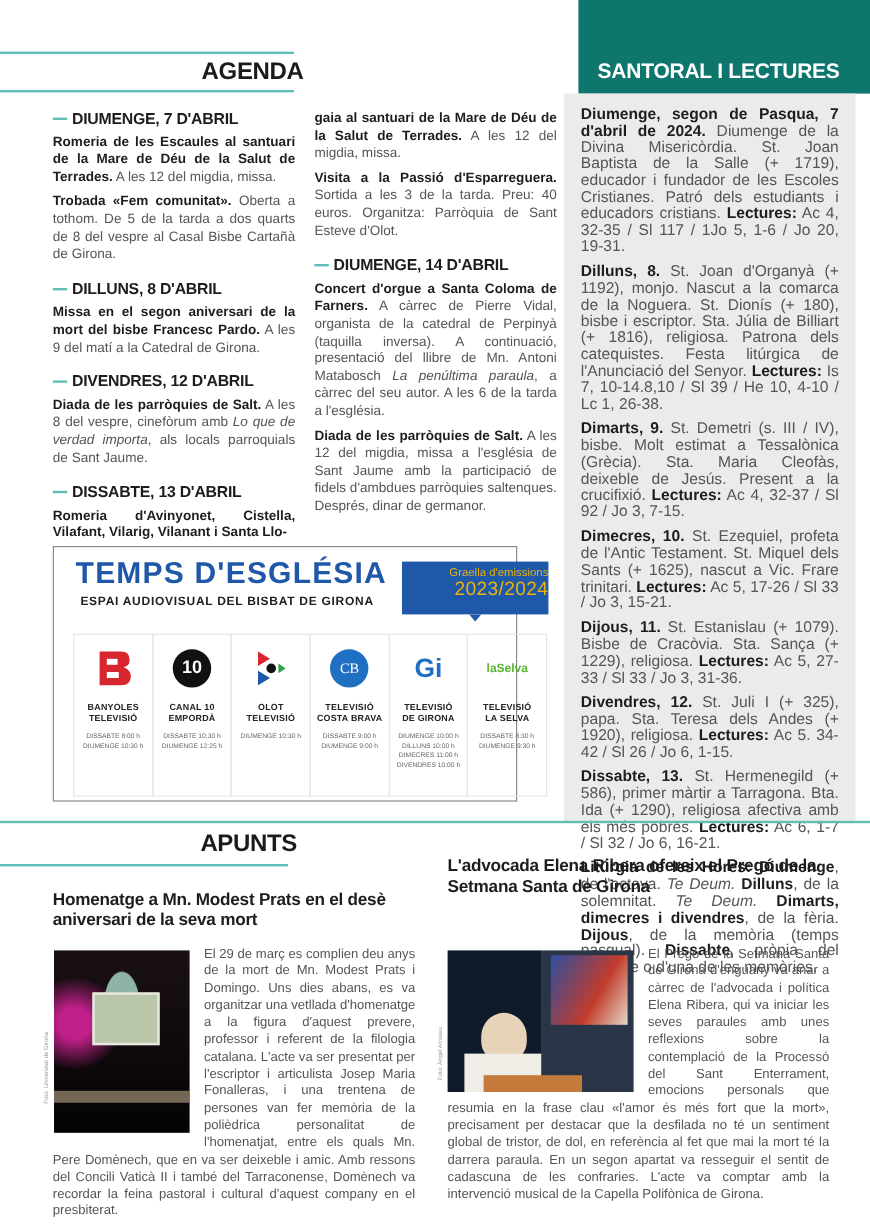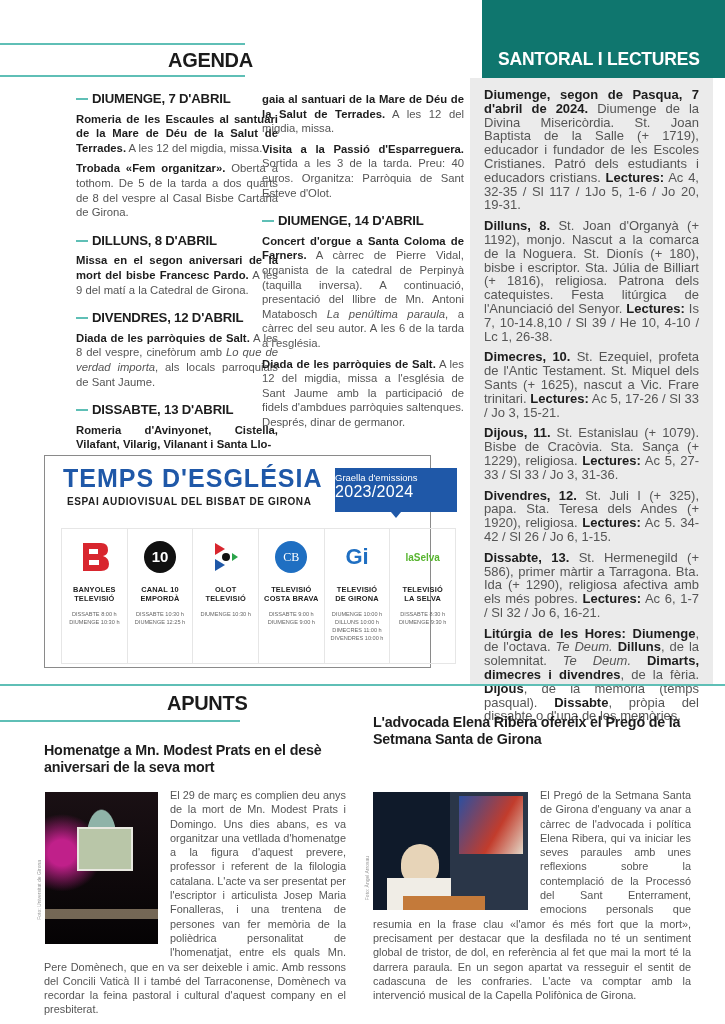--- a/index.html
+++ b/index.html
@@ -38,21 +38,21 @@
   .santoral-body b { color: #1d1d1d; }
 
   
   .tv-box {
     position: absolute; left: 44px; top: 455px; width: 387px; height: 213px;
     border: 1px solid #8a8a8a; background: #fff;
   }
   .tv-title { position: absolute; left: 18px; top: 8px; font-weight: bold; font-size: 25px; color: #1f58a8; letter-spacing: 1px; }
   .tv-sub { position: absolute; left: 22px; top: 40px; font-weight: bold; font-size: 10px; color: #222; letter-spacing: 0.6px; }
   .tv-badge {
-    position: absolute; left: 290px; top: 12px; width: 122px; height: 44px; background: #1f58a8; color: #ffffff; text-align: left;
+    position: absolute; left: 290px; top: 12px; width: 122px; height: 44px; background: #1f58a8; color: #eab308; text-align: right;
   }
   .tv-badge .small { font-size: 9.5px; padding-top: 4px; display: block; }
   .tv-badge .big { font-size: 16px; display: block; letter-spacing: 0.3px; }
   .tv-badge::after {
     content: ""; position: absolute; left: 56px; bottom: -6px; border-left: 5px solid transparent; border-right: 5px solid transparent; border-top: 6px solid #1f58a8;
   }
   .tv-grid { position: absolute; left: 16px; top: 72px; width: 394px; height: 136px; display: flex; }
   .tv-cell { flex: 1; border: 1px solid #e6e6e6; margin-right: -1px; text-align: center; padding-top: 8px; }
   .tv-logo { height: 40px; display: flex; align-items: center; justify-content: center; }
   .tv-name { font-weight: bold; font-size: 7.4px; color: #222; line-height: 9px; margin-top: 8px; letter-spacing: 0.2px; }
@@ -66,28 +66,28 @@
     position: absolute; font-size: 5px; color: #999; writing-mode: vertical-rl; transform: rotate(180deg); white-space: nowrap;
   }
 </style>
 </head>
 <body>
 
 <div class="teal-line" style="left:0; top:43px; width:245px;"></div>
 <div class="section-title" style="left:168px; top:49px;">AGENDA</div>
 <div class="teal-line" style="left:0; top:75px; width:245px;"></div>
 
-<div class="col" style="left:44px; top:92px; width:202px;margin-left:32px;">
+<div class="col" style="left:44px; top:92px; width:202px;">
   <div class="day-block">
     <div class="day-head">
         <span class="dash"></span>
         <span>DIUMENGE, 7 D'ABRIL</span>
       </div>
     <p><b>Romeria de les Escaules al santuari de la Mare de Déu de la Salut de Terrades.</b><span> A les 12 del migdia, missa.</span></p>
-    <p><b>Trobada «Fem organitzar».</b><span> Oberta a tothom. De 5 de la tarda a dos quarts de 8 del vespre al Casal Bisbe Cartañà de Girona.</span></p>
+    <p><b>Trobada «Fem comunitat».</b><span> Oberta a tothom. De 5 de la tarda a dos quarts de 8 del vespre al Casal Bisbe Cartañà de Girona.</span></p>
   </div>
   <div class="day-block">
     <div class="day-head">
         <span class="dash"></span>
         <span>DILLUNS, 8 D'ABRIL</span>
       </div>
     <p><b>Missa en el segon aniversari de la mort del bisbe Francesc Pardo.</b><span> A les 9 del matí a la Catedral de Girona.</span></p>
   </div>
   <div class="day-block">
     <div class="day-head">
@@ -117,20 +117,21 @@
     <p><b>Diada de les parròquies de Salt.</b><span> A les 12 del migdia, missa a l'església de Sant Jaume amb la participació de fidels d'ambdues parròquies saltenques. Després, dinar de germanor.</span></p>
   </div>
 </div>
 
 <div class="santoral-header">
   <div class="santoral-title">SANTORAL I LECTURES</div>
 </div>
 <div class="santoral-body">
   <p><b>Diumenge, segon de Pasqua, 7 d'abril de 2024.</b><span> Diumenge de la Divina Misericòrdia. St. Joan Baptista de la Salle (+ 1719), educador i fundador de les Escoles Cristianes. Patró dels estudiants i educadors cristians. </span><b>Lectures:</b><span> Ac 4, 32-35 / Sl 117 / 1Jo 5, 1-6 / Jo 20, 19-31.</span></p>
   <p><b>Dilluns, 8.</b><span> St. Joan d'Organyà (+ 1192), monjo. Nascut a la comarca de la Noguera. St. Dionís (+ 180), bisbe i escriptor. Sta. Júlia de Billiart (+ 1816), religiosa. Patrona dels catequistes. Festa litúrgica de l'Anunciació del Senyor. </span><b>Lectures:</b><span> Is 7, 10-14.8,10 / Sl 39 / He 10, 4-10 / Lc 1, 26-38.</span></p>
+  <p><b>Dimarts, 9.</b><span> St. Demetri (s. III / IV), bisbe. Molt estimat a Tessalònica (Grècia). Sta. Maria Cleofàs, deixeble de Jesús. Present a la crucifixió. </span><b>Lectures:</b><span> Ac 4, 32-37 / Sl 92 / Jo 3, 7-15.</span></p>
   <p><b>Dimecres, 10.</b><span> St. Ezequiel, profeta de l'Antic Testament. St. Miquel dels Sants (+ 1625), nascut a Vic. Frare trinitari. </span><b>Lectures:</b><span> Ac 5, 17-26 / Sl 33 / Jo 3, 15-21.</span></p>
   <p><b>Dijous, 11.</b><span> St. Estanislau (+ 1079). Bisbe de Cracòvia. Sta. Sança (+ 1229), religiosa. </span><b>Lectures:</b><span> Ac 5, 27-33 / Sl 33 / Jo 3, 31-36.</span></p>
   <p><b>Divendres, 12.</b><span> St. Juli I (+ 325), papa. Sta. Teresa dels Andes (+ 1920), religiosa. </span><b>Lectures:</b><span> Ac 5. 34-42 / Sl 26 / Jo 6, 1-15.</span></p>
   <p><b>Dissabte, 13.</b><span> St. Hermenegild (+ 586), primer màrtir a Tarragona. Bta. Ida (+ 1290), religiosa afectiva amb els més pobres. </span><b>Lectures:</b><span> Ac 6, 1-7 / Sl 32 / Jo 6, 16-21.</span></p>
   <p><b>Litúrgia de les Hores:</b><b> Diumenge</b><span>, de l'octava. </span><i>Te Deum.</i><b> Dilluns</b><span>, de la solemnitat. </span><i>Te Deum.</i><b> Dimarts, dimecres i divendres</b><span>, de la fèria. </span><b>Dijous</b><span>, de la memòria (temps pasqual). </span><b>Dissabte</b><span>, pròpia del dissabte o d'una de les memòries.</span></p>
 </div>
 
 <div class="tv-box">
   <div class="tv-title">TEMPS D'ESGLÉSIA</div>
   <div class="tv-sub">ESPAI AUDIOVISUAL DEL BISBAT DE GIRONA</div>

